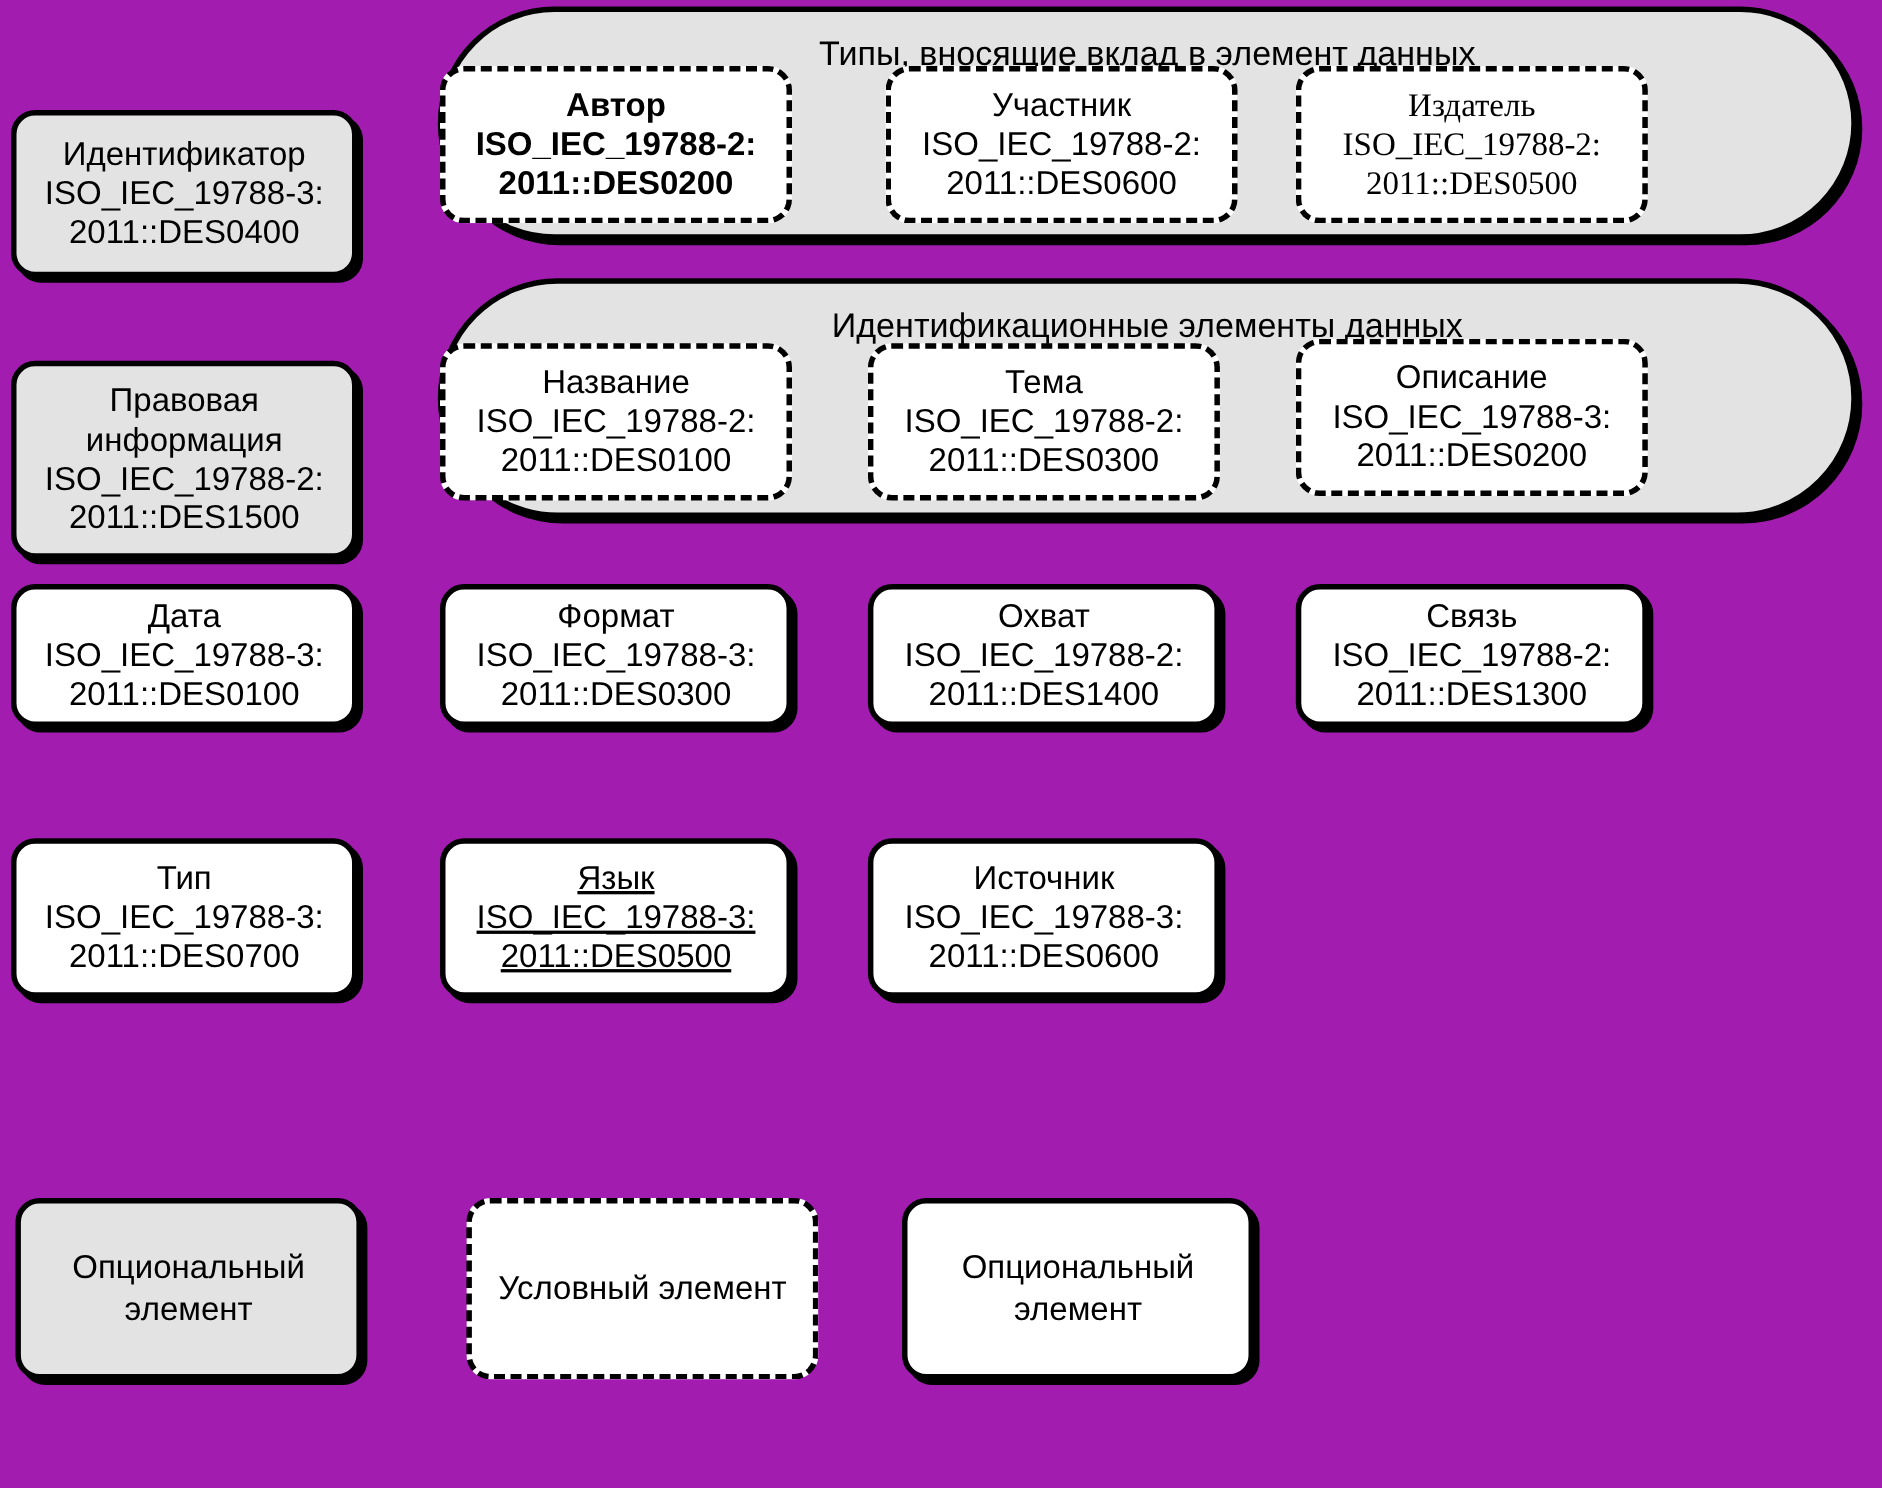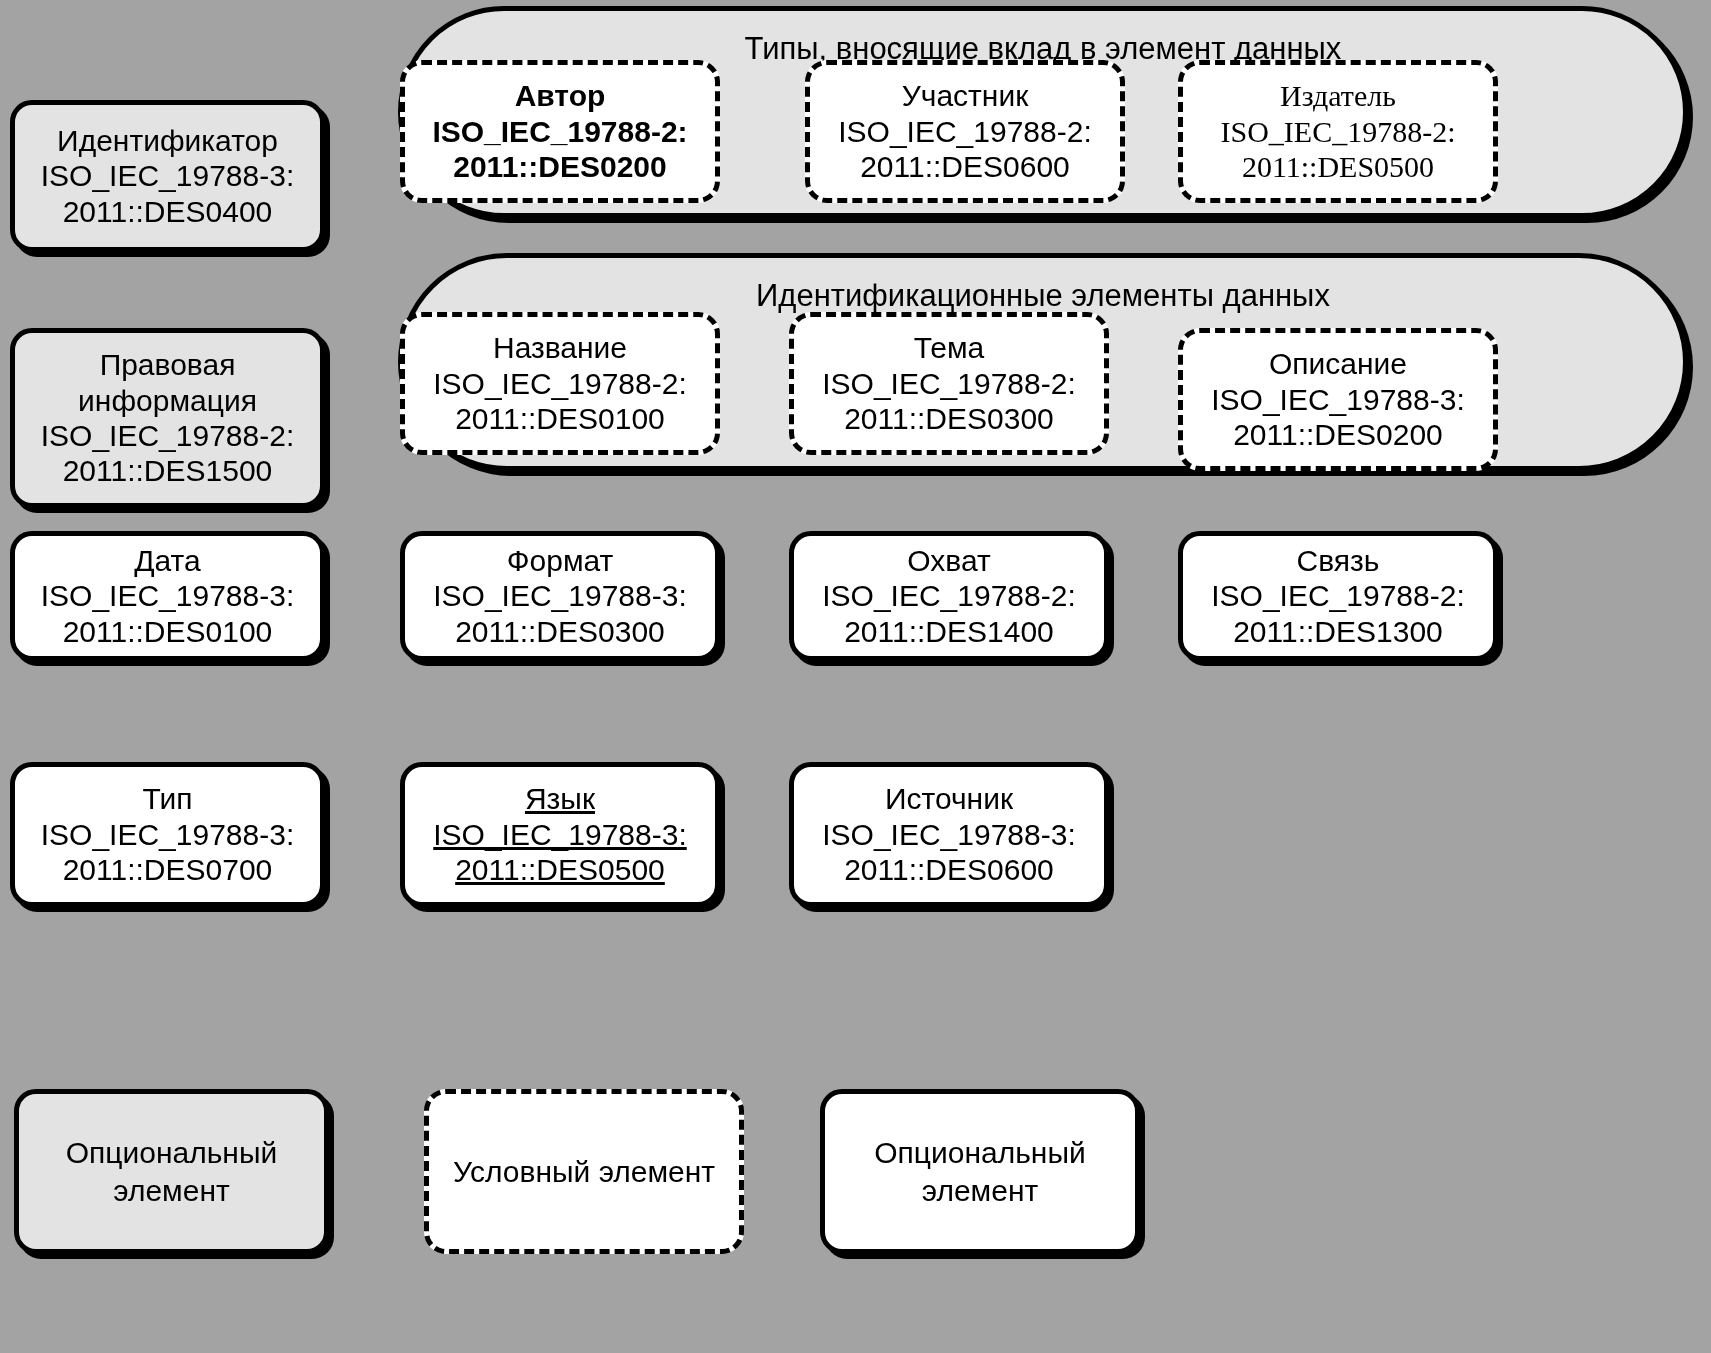--- a/index.html
+++ b/index.html
@@ -7,21 +7,21 @@
     padding: 0;
     background: #ffffff;
   }
   body {
     font-family: "Liberation Sans", sans-serif;
   }
   #canvas {
     position: relative;
     width: 1711px;
     height: 1353px;
-    background: #a3a3a3;
+    background: #a21caf;
     overflow: hidden;
   }
 
   
   .node {
     position: absolute;
     box-sizing: border-box;
     display: flex;
     flex-direction: column;
     align-items: center;
@@ -151,21 +151,21 @@
     <span class="line">ISO_IEC_19788-2:</span>
     <span class="line">2011::DES0100</span>
   </div>
 
   <div class="node conditional" style="left:789px; top:312px; width:320px; height:143px;">
     <span class="line">Тема</span>
     <span class="line">ISO_IEC_19788-2:</span>
     <span class="line">2011::DES0300</span>
   </div>
 
-  <div class="node conditional" style="left:1178px; top:328px; width:320px; height:143px;">
+  <div class="node conditional" style="left:1178px; top:308px; width:320px; height:143px;">
     <span class="line">Описание</span>
     <span class="line">ISO_IEC_19788-3:</span>
     <span class="line">2011::DES0200</span>
   </div>
 
   <div class="node optional" style="left:10px; top:531px; width:315px; height:130px;">
     <span class="line">Дата</span>
     <span class="line">ISO_IEC_19788-3:</span>
     <span class="line">2011::DES0100</span>
   </div>

